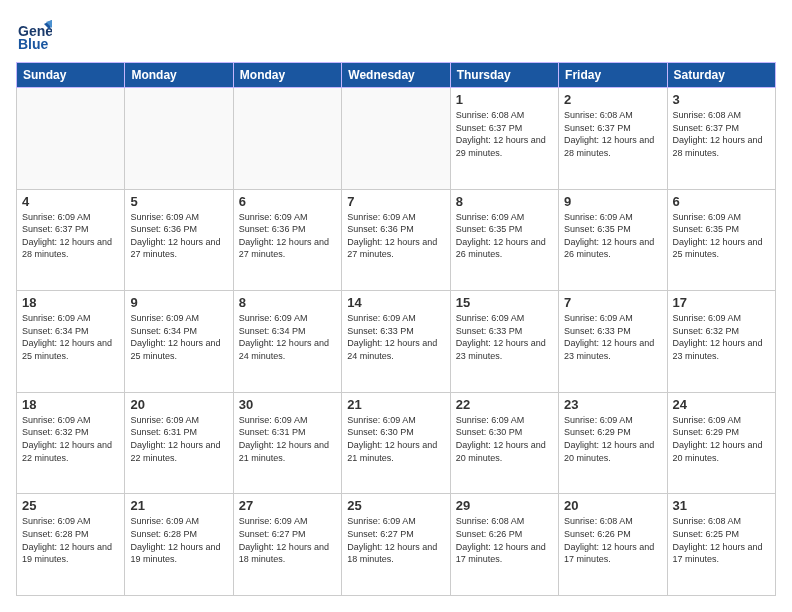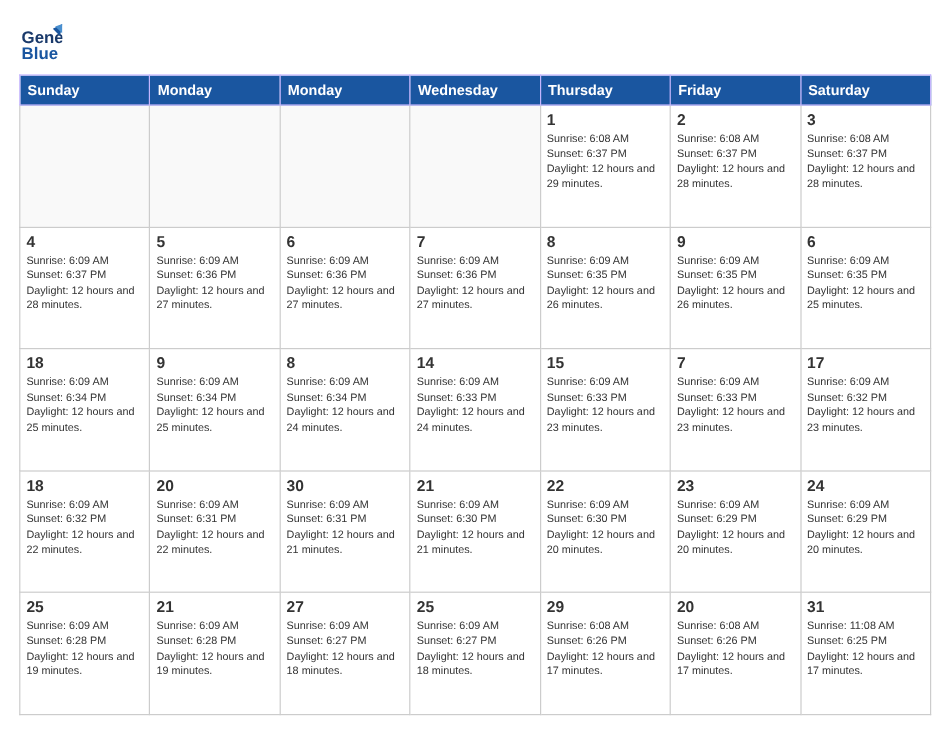--- a/index.html
+++ b/index.html
@@ -338,21 +338,21 @@
           </td>
           <td>
             <span class="day-num">20</span>
             <div class="day-detail">Sunrise: 6:08 AM
 Sunset: 6:26 PM
 Daylight: 12 hours
 and 17 minutes.</div>
           </td>
           <td>
             <span class="day-num">31</span>
-            <div class="day-detail">Sunrise: 11:08 AM
+            <div class="day-detail">Sunrise: 6:08 AM
 Sunset: 6:25 PM
 Daylight: 12 hours
 and 17 minutes.</div>
           </td>
         </tr>
       </tbody>
   </table>
 </div>
 
 </body></html>

